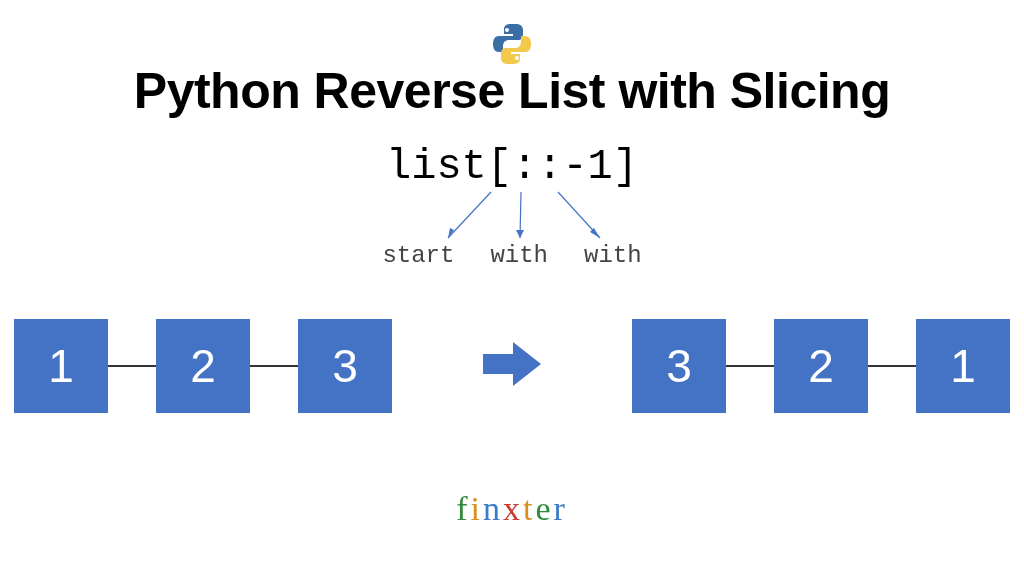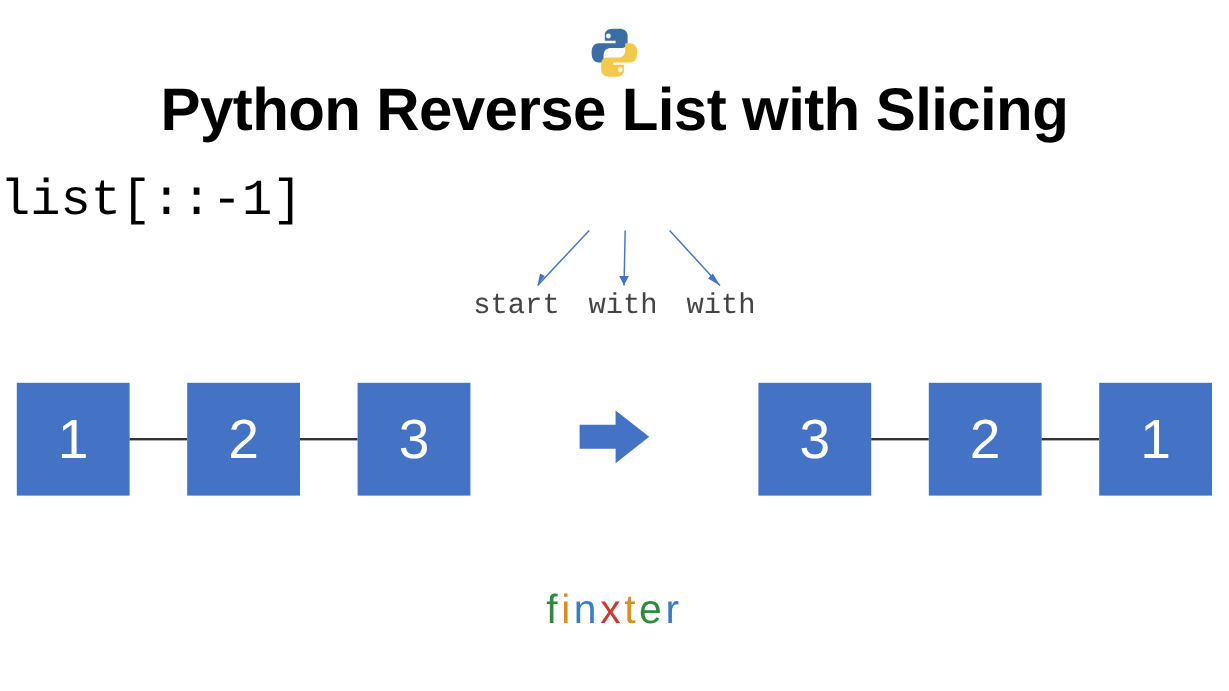--- a/index.html
+++ b/index.html
@@ -30,32 +30,32 @@
       font-size: 50px;
       font-weight: bold;
       color: #000000;
       letter-spacing: -0.5px;
     }
     .code-expr {
       position: absolute;
       top: 143px;
       left: 0;
       width: 100%;
-      text-align: left;
+      text-align: center;
       font-family: "Courier New", Courier, monospace;
       font-size: 42px;
       color: #000000;
     }
     .slice-labels {
       position: absolute;
       top: 242px;
       left: 50%;
       transform: translateX(-50%);
       display: flex;
-      gap: 24px;
+      gap: 36px;
       font-family: "Courier New", Courier, monospace;
       font-size: 24px;
       color: #444444;
     }
     .slice-labels span {
       display: inline-block;
     }
     .arrow-line {
       position: absolute;
       stroke: #4472c4;
@@ -105,21 +105,21 @@
       position: absolute;
       left: 50%;
       transform: translateX(-50%);
     }
     .brand {
       position: absolute;
       bottom: 48px;
       left: 0;
       width: 100%;
       text-align: center;
-      font-family: Liberation Sans, sans-serif;
+      font-family: Liberation Serif, serif;
       font-size: 34px;
       letter-spacing: 3px;
       font-weight: 500;
       margin-top: 36px;
     }
     .brand .c1 { color: #2e8b3d; }
     .brand .c2 { color: #d98f1f; }
     .brand .c3 { color: #3a7cc9; }
     .brand .c4 { color: #cc3a2f; }
     .brand .c5 { color: #d98f1f; }

